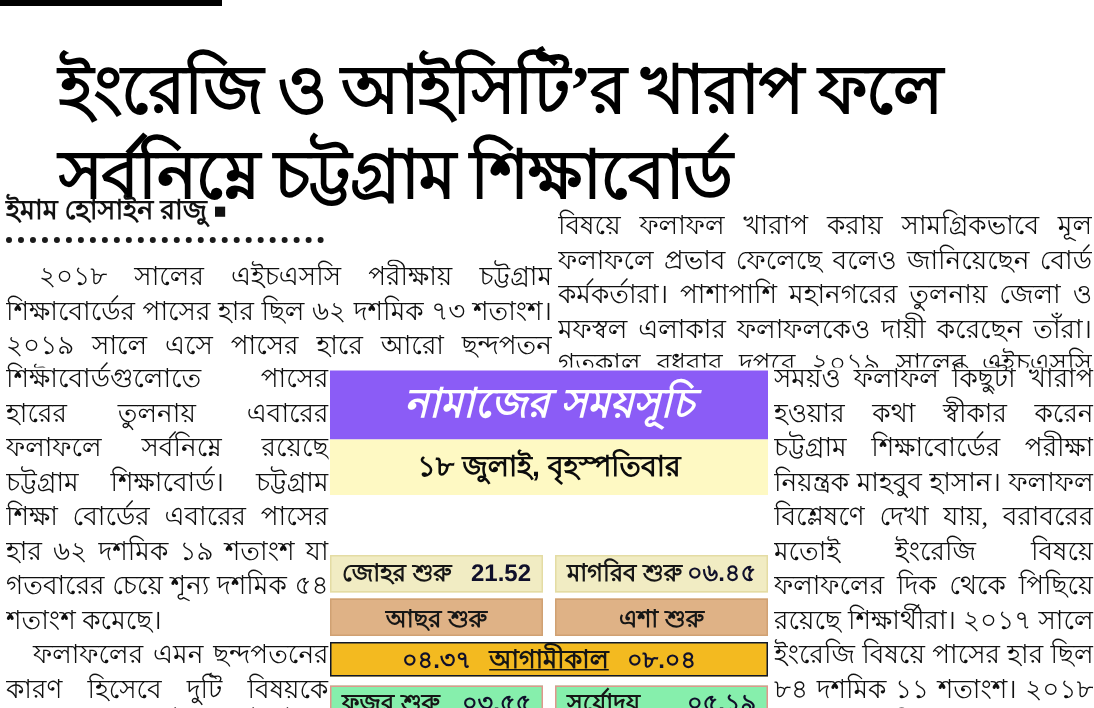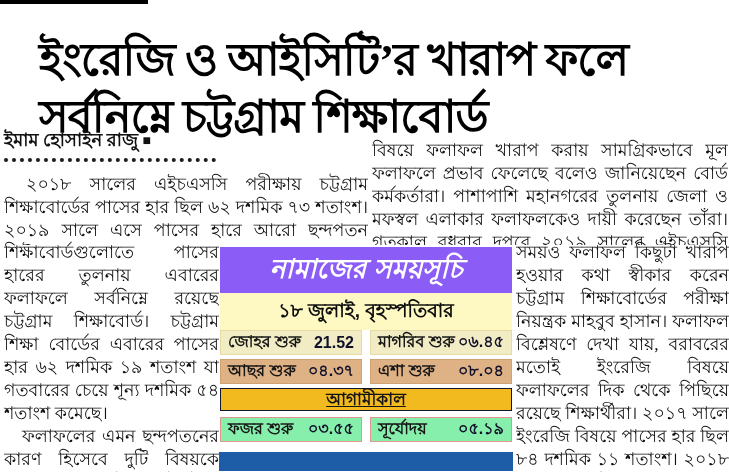--- a/index.html
+++ b/index.html
@@ -44,22 +44,22 @@
   .w-date{
     height:37px;display:flex;align-items:center;justify-content:center;
     font-size:19px;font-weight:600;color:#0c0c0c;background:#fef9c3;
   }
   .w-row{display:flex;gap:8px;margin-bottom:4px;}
   .w-cell{
     flex:1;height:25px;display:flex;align-items:center;justify-content:space-between;
     padding:0 7px;font-size:16px;font-weight:700;color:#161616;box-sizing:border-box;
   }
   .w-cell .val{font-weight:800;color:#10102a;}
-  .bg-r1{background:#f1ecc3;border:1px solid #e4dca4;}
-  .bg-r2{background:#dfb286;border:1px solid #d0a173;}
+  .bg-r1{background:#f1ecc3;border:1px solid #e4dca4;margin-top:40px;}
+  .bg-r2{background:#dfb286;border:1px solid #d0a173;flex-direction:column;}
   .bg-r3{background:#86efac;border:1px solid #e0968c;}
   .w-tomorrow{
     height:21px;background:#f3ba20;border:1px solid #0f172a;
     display:flex;align-items:center;justify-content:center;
     font-size:17px;font-weight:800;color:#151515;margin:2px 0 6px 0;text-decoration:underline;
   }
   .w-bottombar{margin:10px 0 0 -1px;width:294px;height:19px;background:#1d5ca7;}
 </style>
 </head>
 <body>

